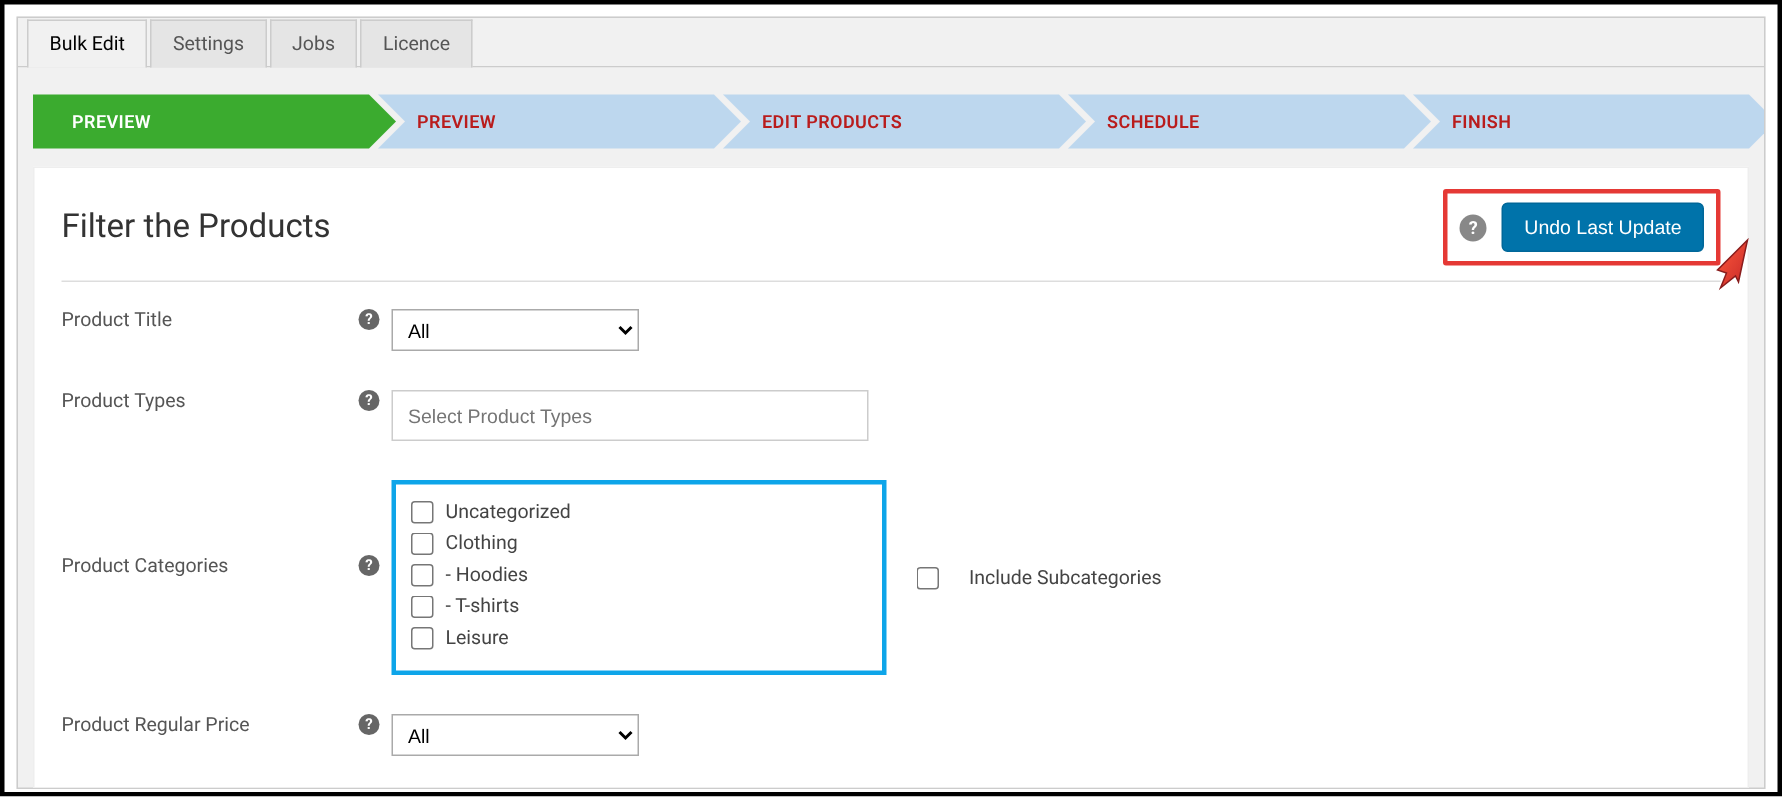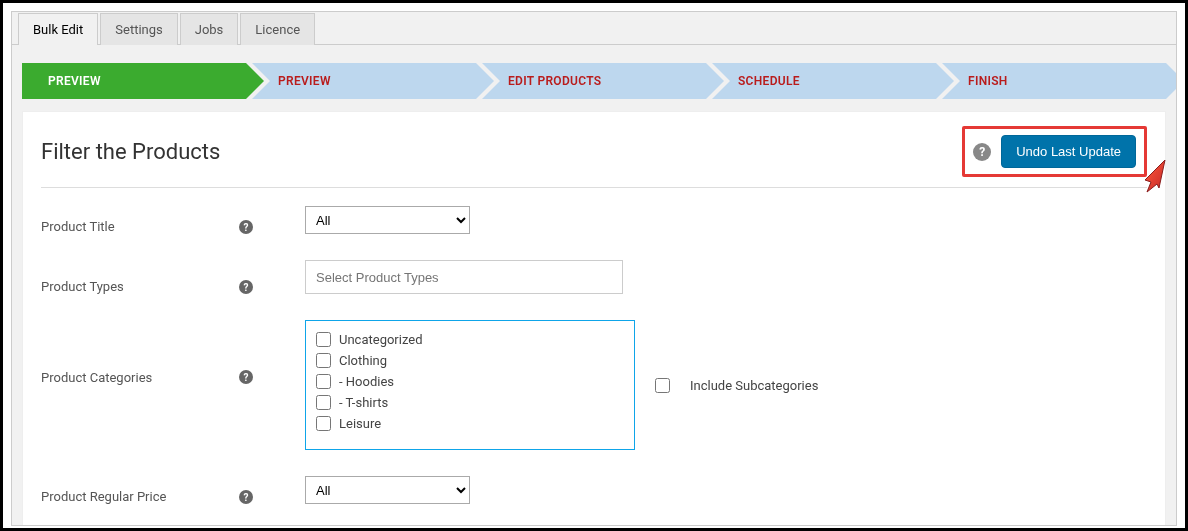--- a/index.html
+++ b/index.html
@@ -155,61 +155,60 @@
   .cursor-arrow {
     position: absolute;
     width: 0;
     height: 0;
   }
   .cursor-arrow svg { display: block; }
 
   
   .form-row {
     display: flex;
-    align-items: flex-end;
+    align-items: flex-start;
     margin-bottom: 26px;
   }
   .form-row.top { align-items: flex-start; }
   .form-label {
     width: 190px;
     color: #555;
     font-size: 13px;
   }
   .help-col {
     width: 30px;
     display: flex;
     justify-content: center;
   }
   .form-control {
     flex: 1;
     display: flex;
     align-items: center;
     gap: 20px;
-    margin-left: 44px;
   }
   select.sel {
     width: 165px;
     height: 28px;
     border: 1px solid #aaa;
     background: #fff;
     padding: 2px 6px;
     font-size: 13px;
   }
   .text-input {
     width: 318px;
     height: 34px;
     border: 1px solid #ccc;
     padding: 6px 10px;
     font-size: 13px;
     color: #666;
   }
   .cat-box {
     width: 330px;
     height: 130px;
-    border: 1px solid #0ea5e9;
+    border: 3px solid #0ea5e9;
     overflow-y: scroll;
     padding: 8px 10px;
     background: #fff;
   }
   .cat-item {
     display: flex;
     align-items: center;
     gap: 8px;
     padding: 3px 0;
     color: #444;

